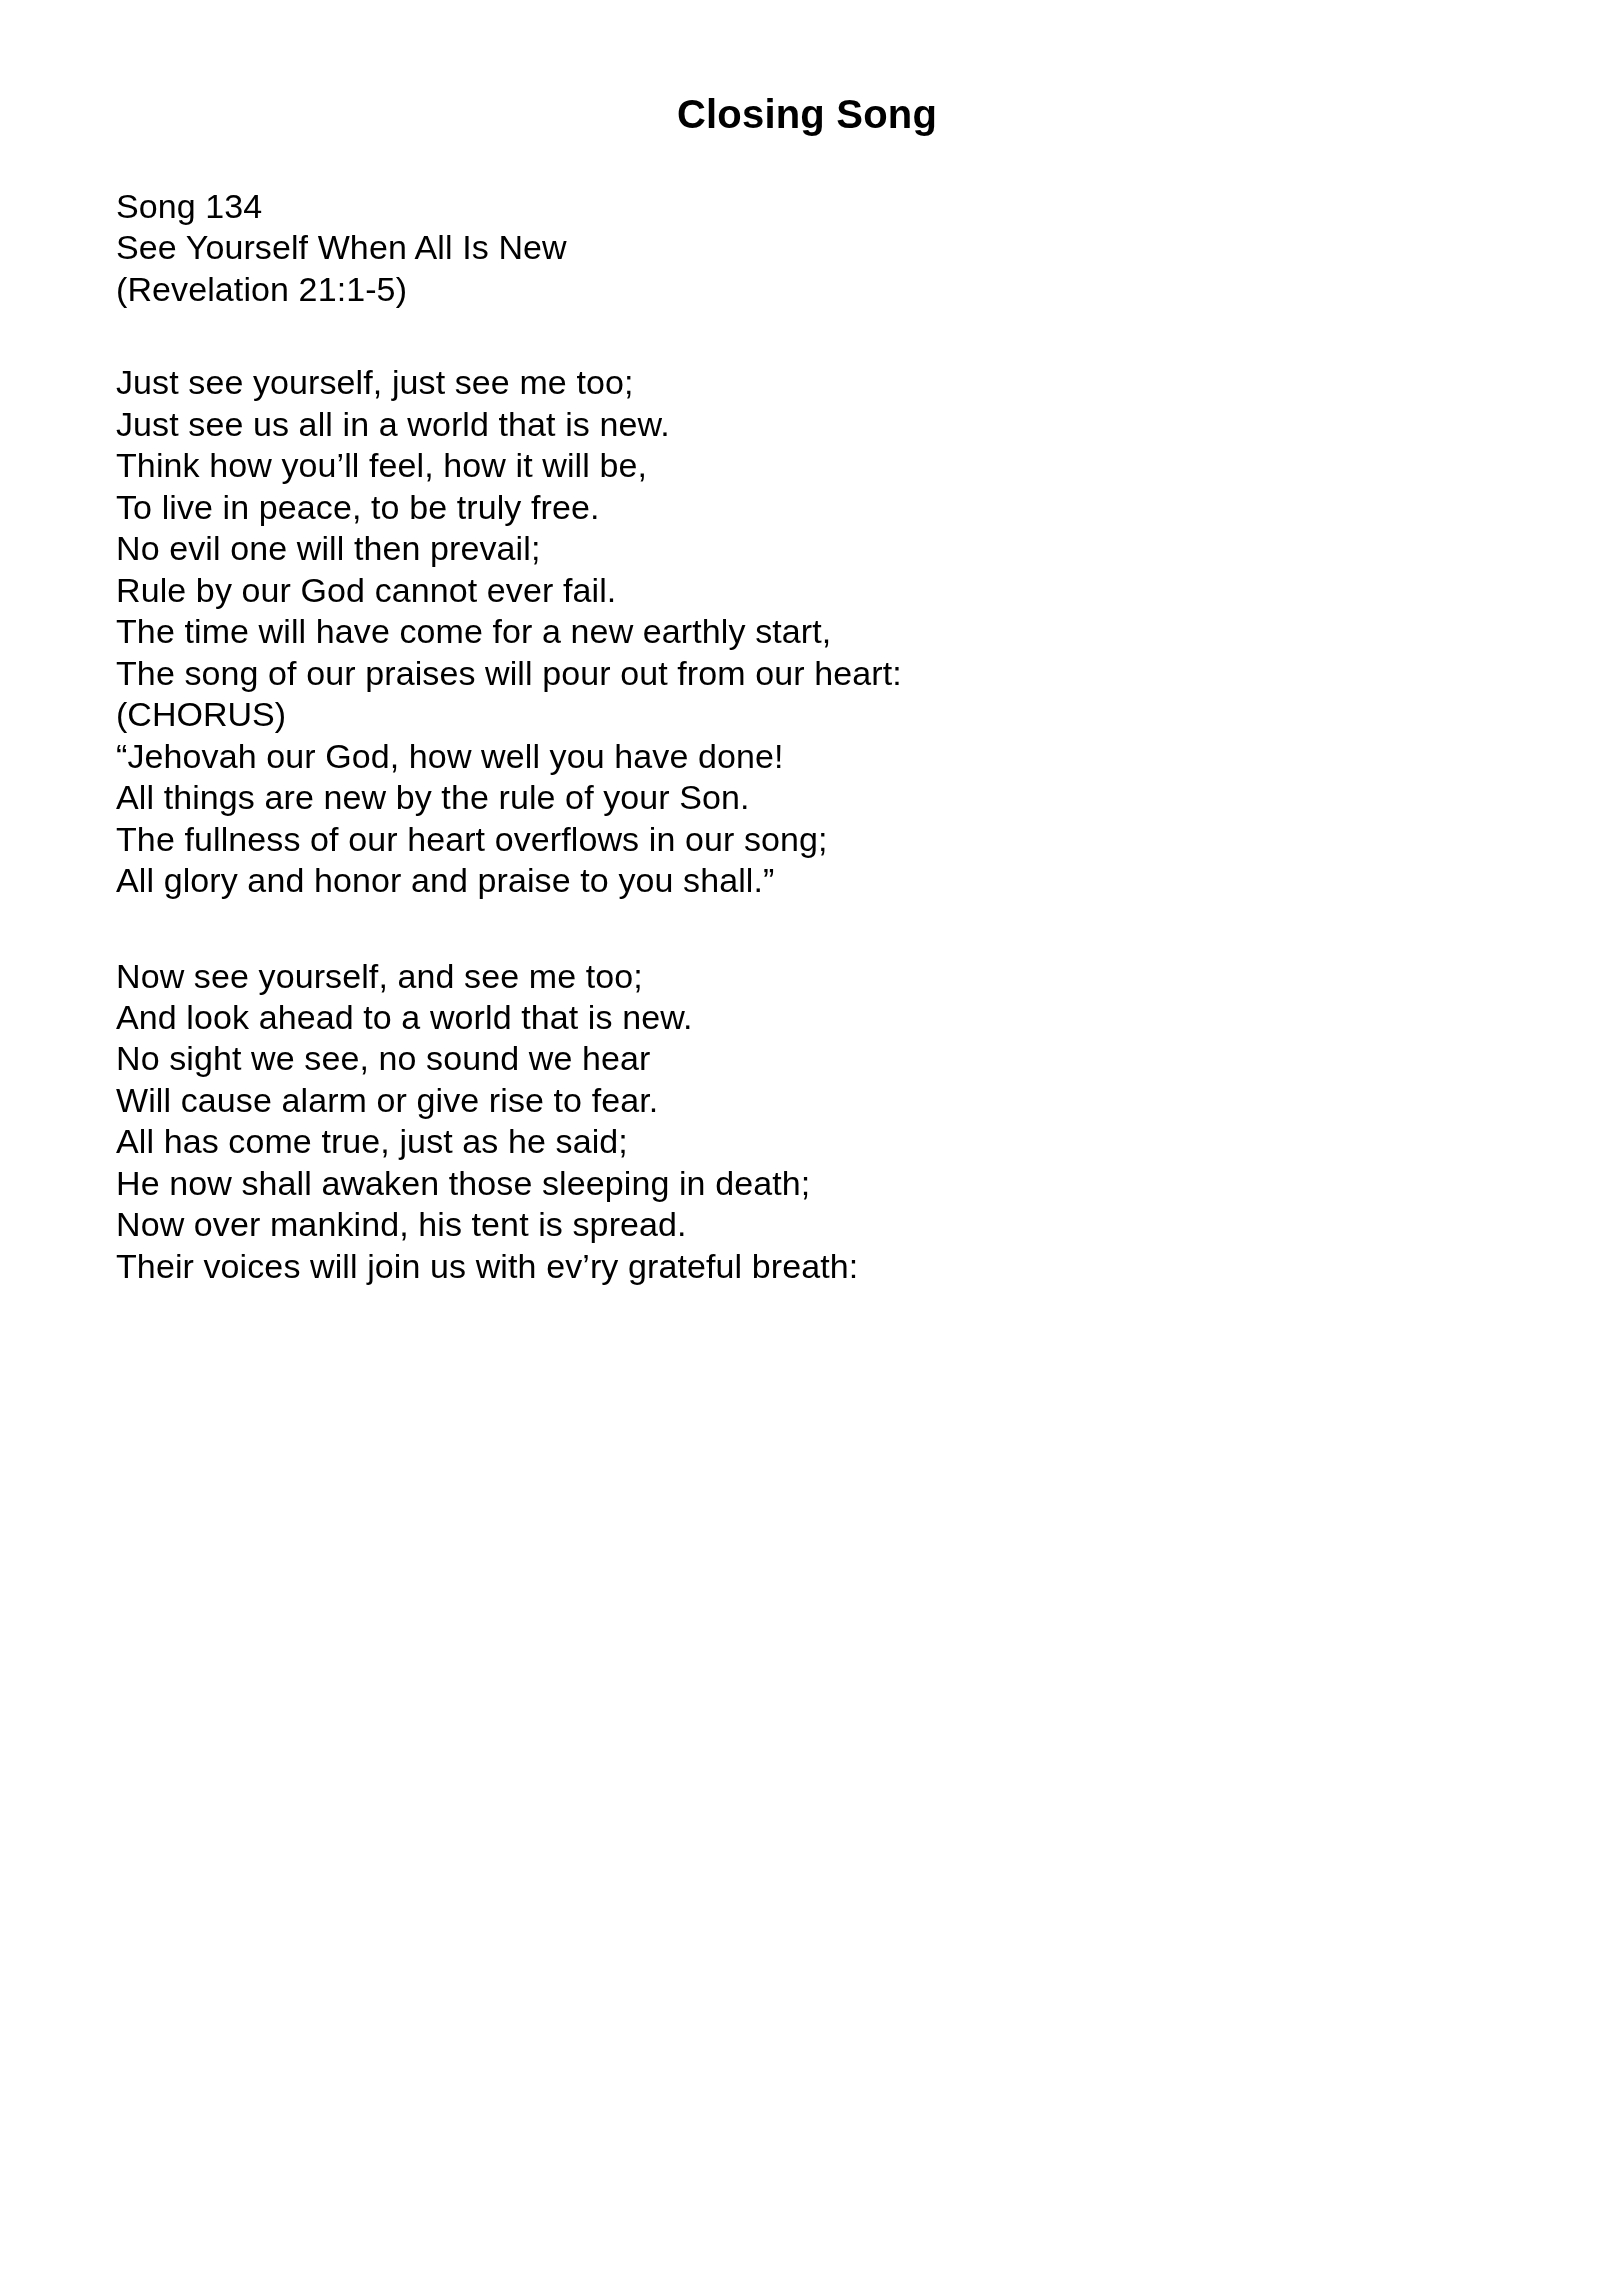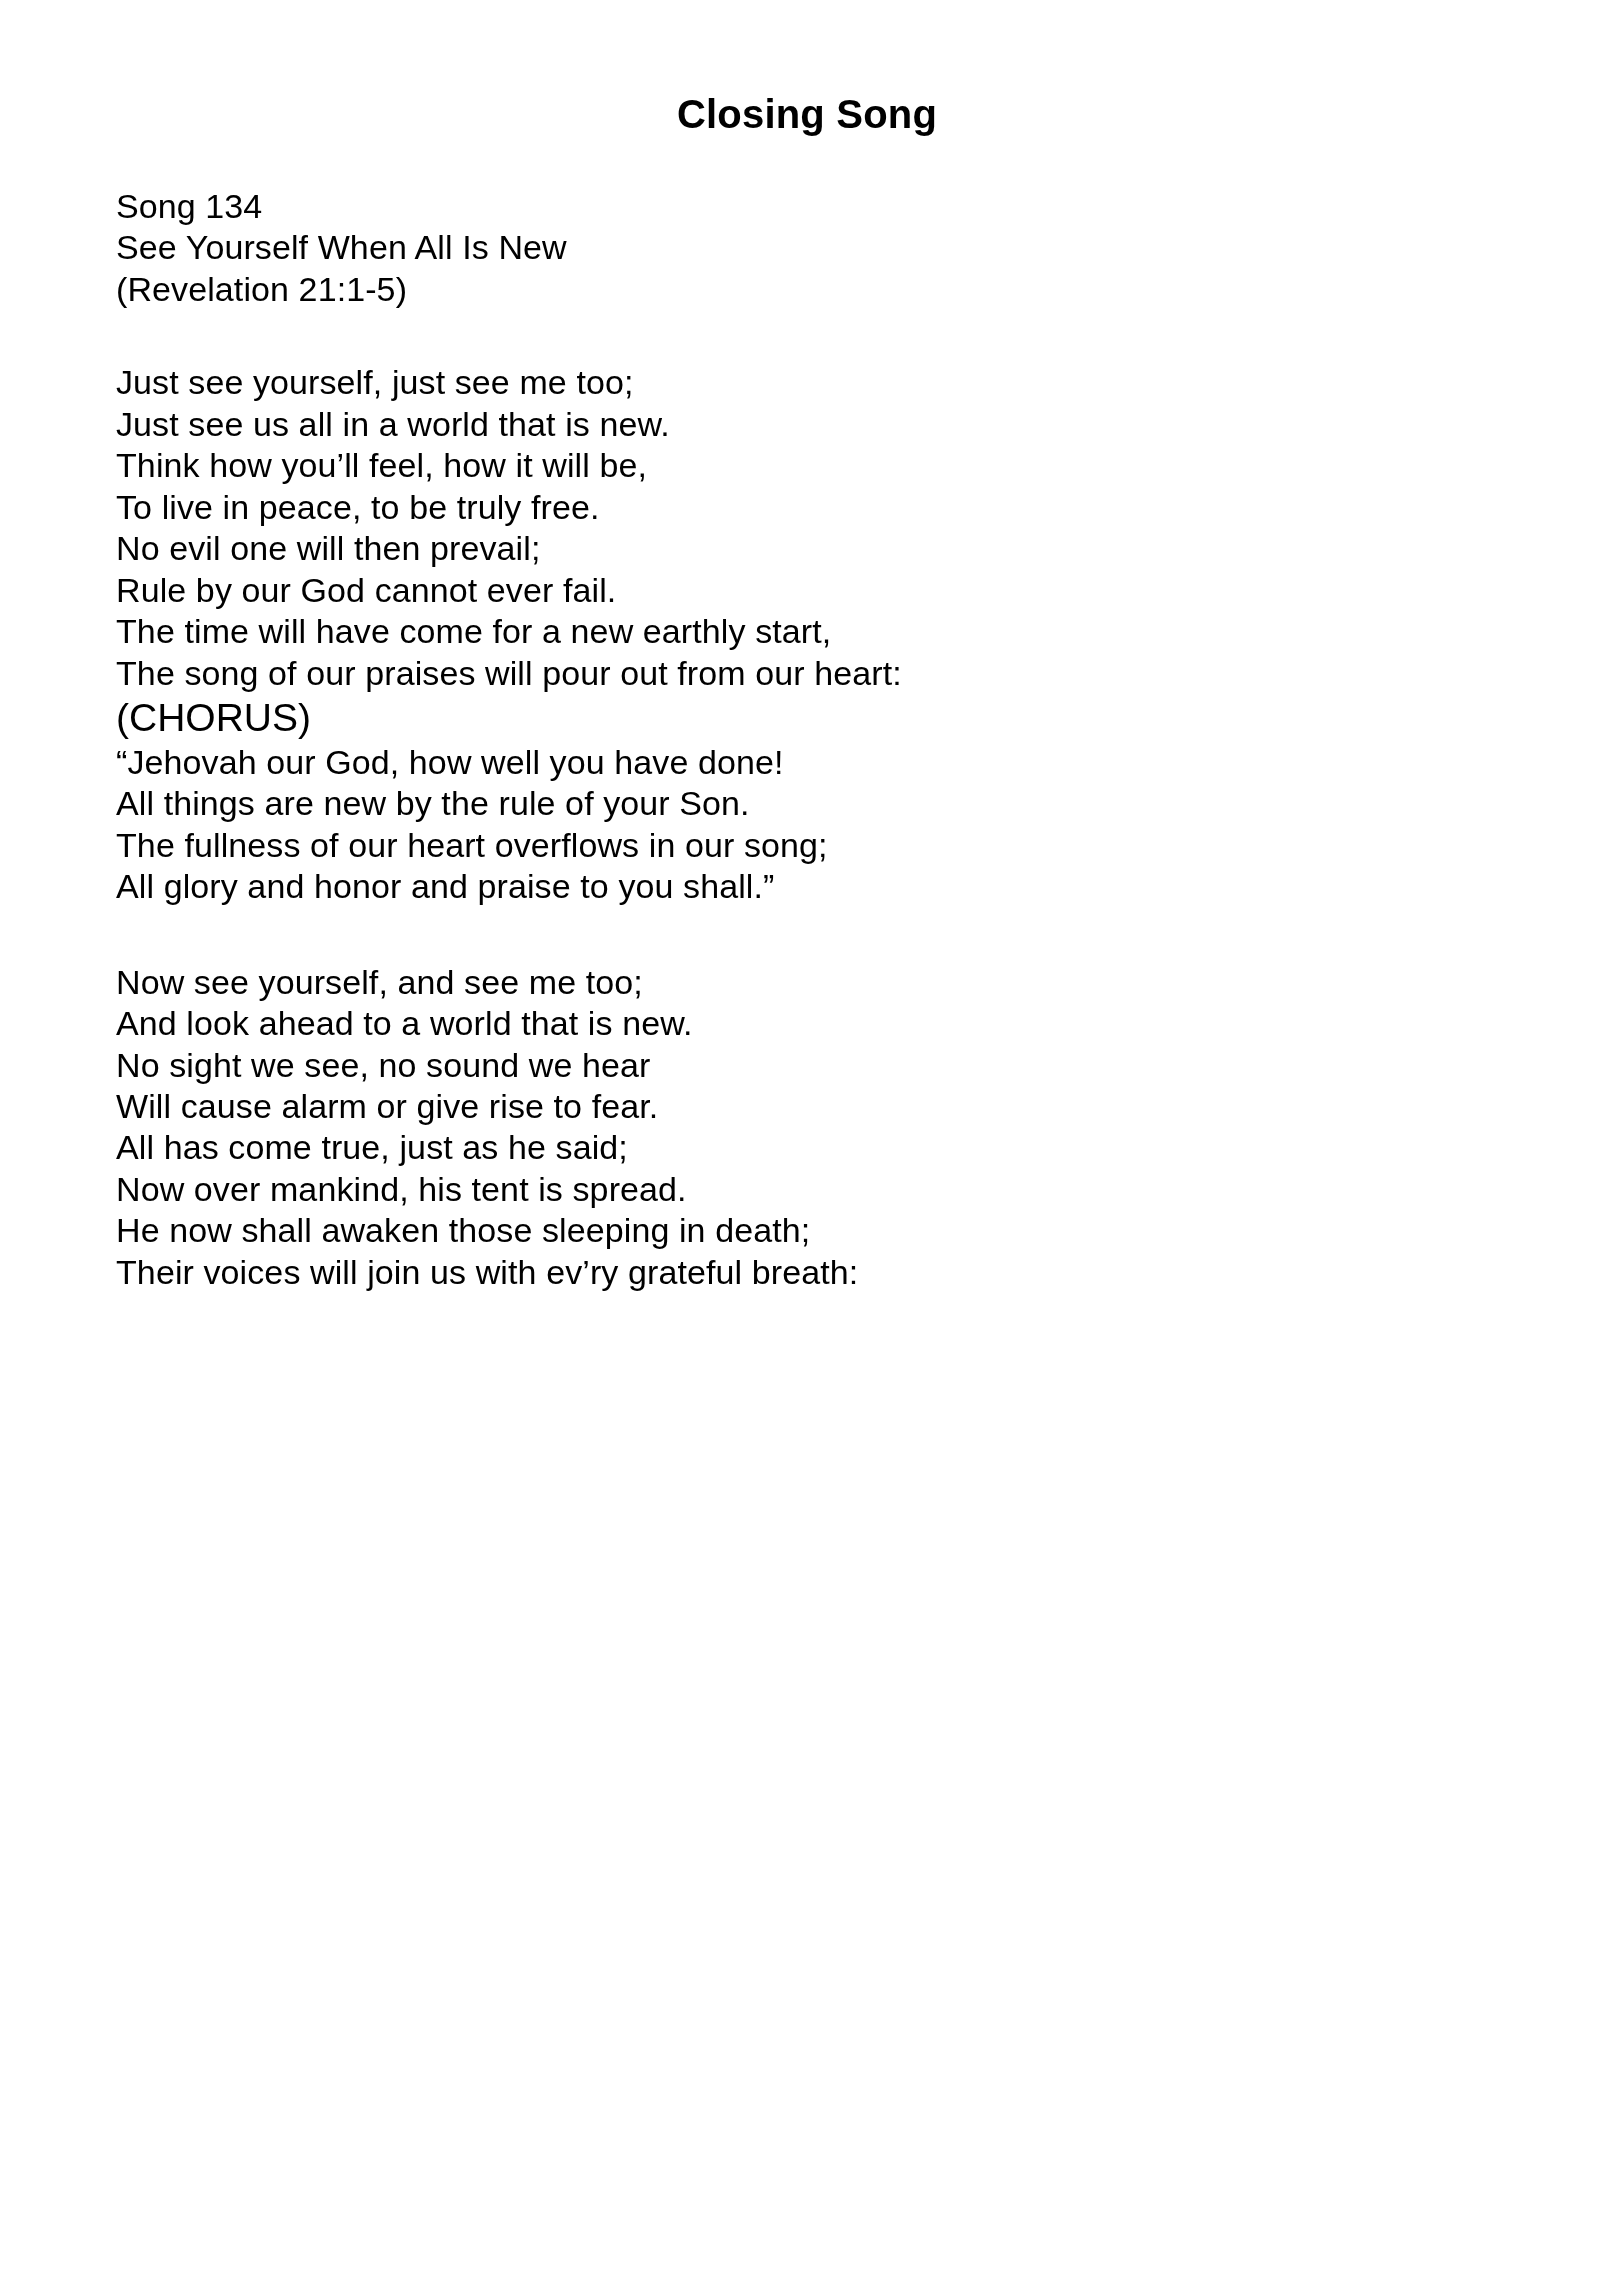--- a/index.html
+++ b/index.html
@@ -42,21 +42,21 @@
     text-align: left;
     margin-top: 52px;
   }
   .verse-line {
     font-size: 34px;
     line-height: 1.22;
     letter-spacing: 0.1px;
     white-space: pre-wrap;
   }
   .chorus-label {
-    font-size: 39px;
+    font-size: 34px;
     line-height: 1.22;
   }
   .spacer-verse {
     margin-top: 54px;
   }
 </style>
 </head>
 <body>
 
 <div class="page">
@@ -84,19 +84,19 @@
     <div class="verse-line">The fullness of our heart overflows in our song;</div>
     <div class="verse-line">All glory and honor and praise to you shall.”</div>
   </div>
 
   <div class="verse spacer-verse">
     <div class="verse-line">Now see yourself, and see me too;</div>
     <div class="verse-line">And look ahead to a world that is new.</div>
     <div class="verse-line">No sight we see, no sound we hear</div>
     <div class="verse-line">Will cause alarm or give rise to fear.</div>
     <div class="verse-line">All has come true, just as he said;</div>
+    <div class="verse-line">He now shall awaken those sleeping in death;</div>
     <div class="verse-line">Now over mankind, his tent is spread.</div>
-    <div class="verse-line">He now shall awaken those sleeping in death;</div>
     <div class="verse-line">Their voices will join us with ev’ry grateful breath:</div>
   </div>
 
 </div>
 
 
 </body></html>

